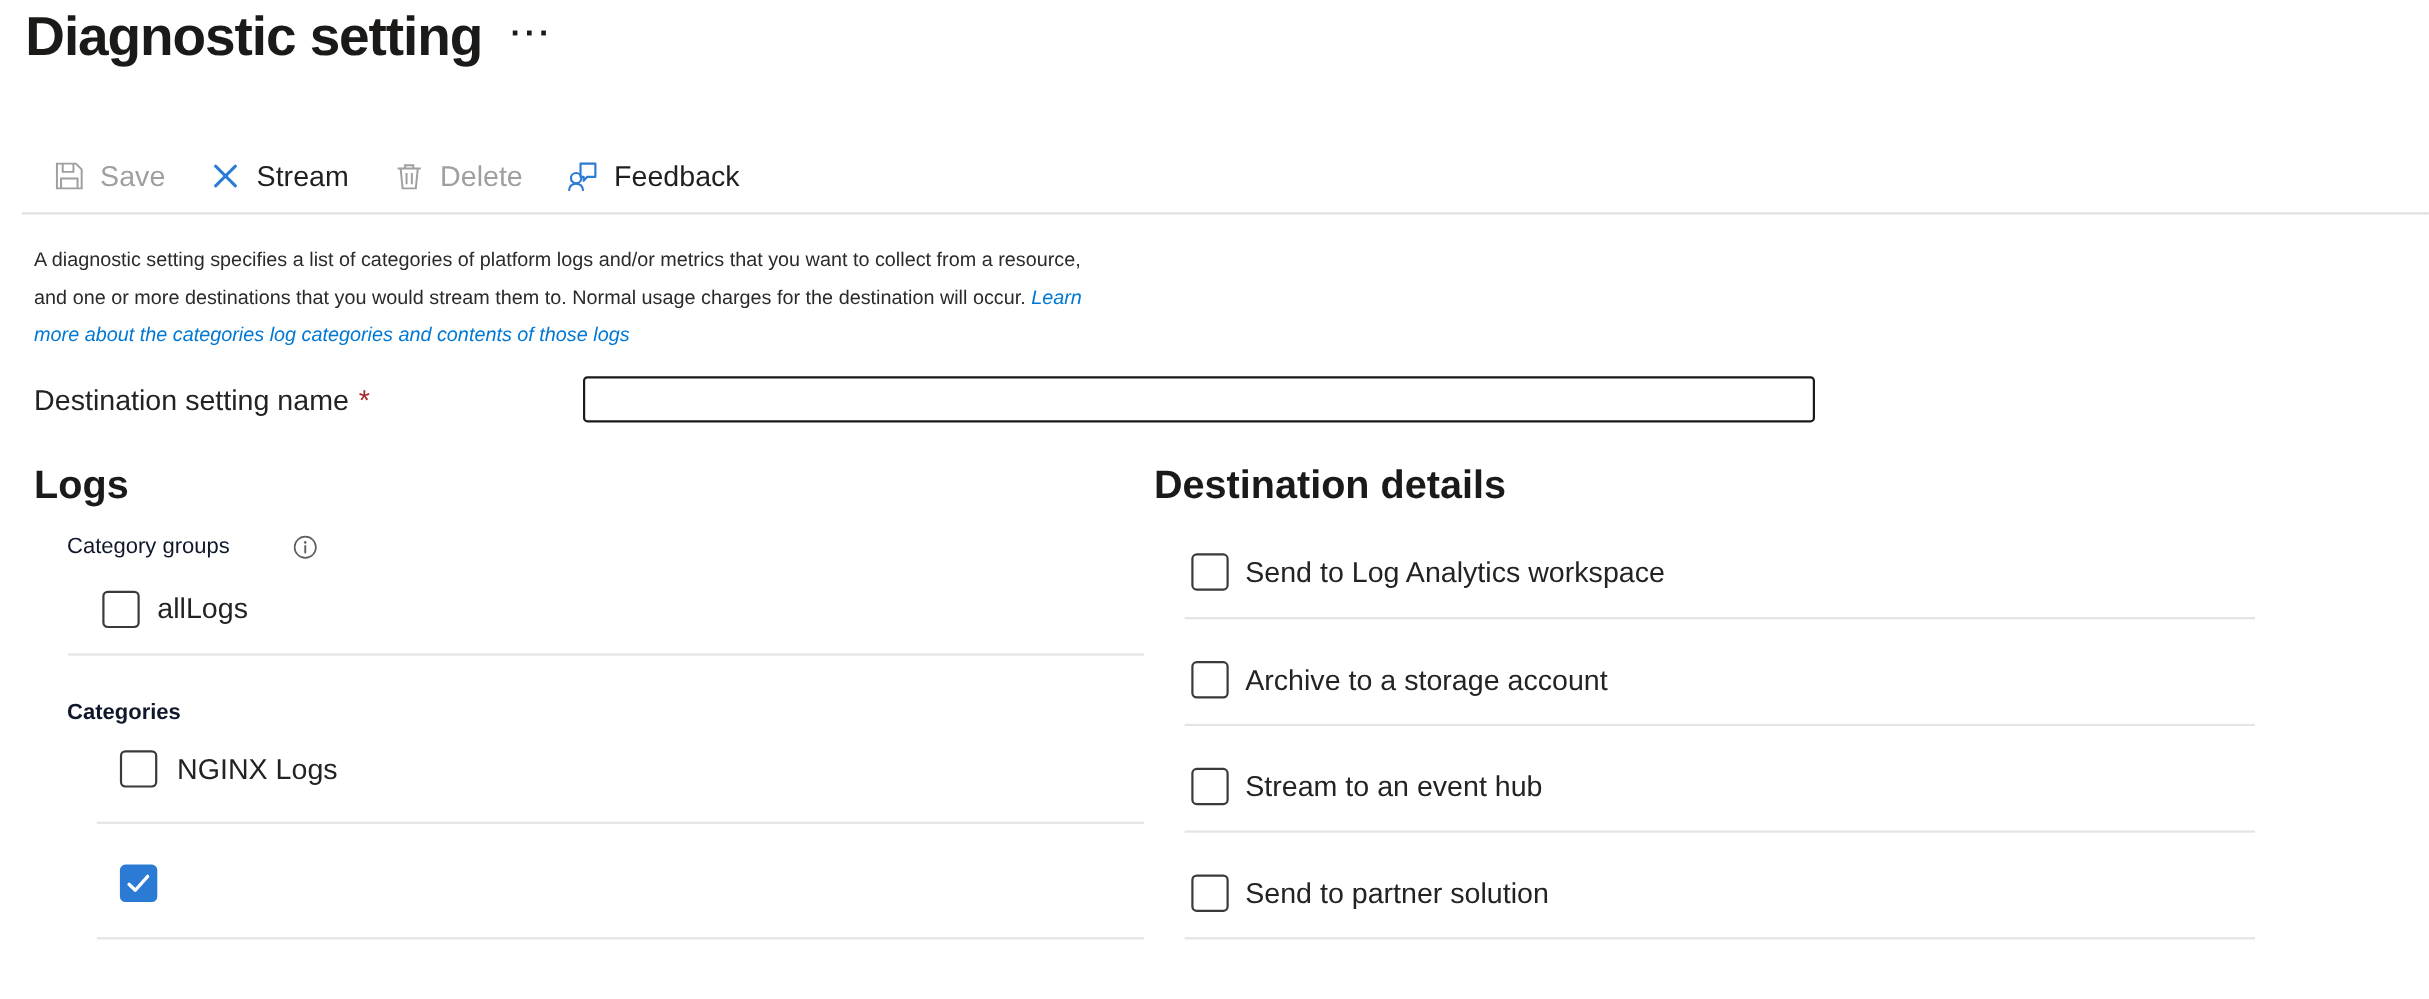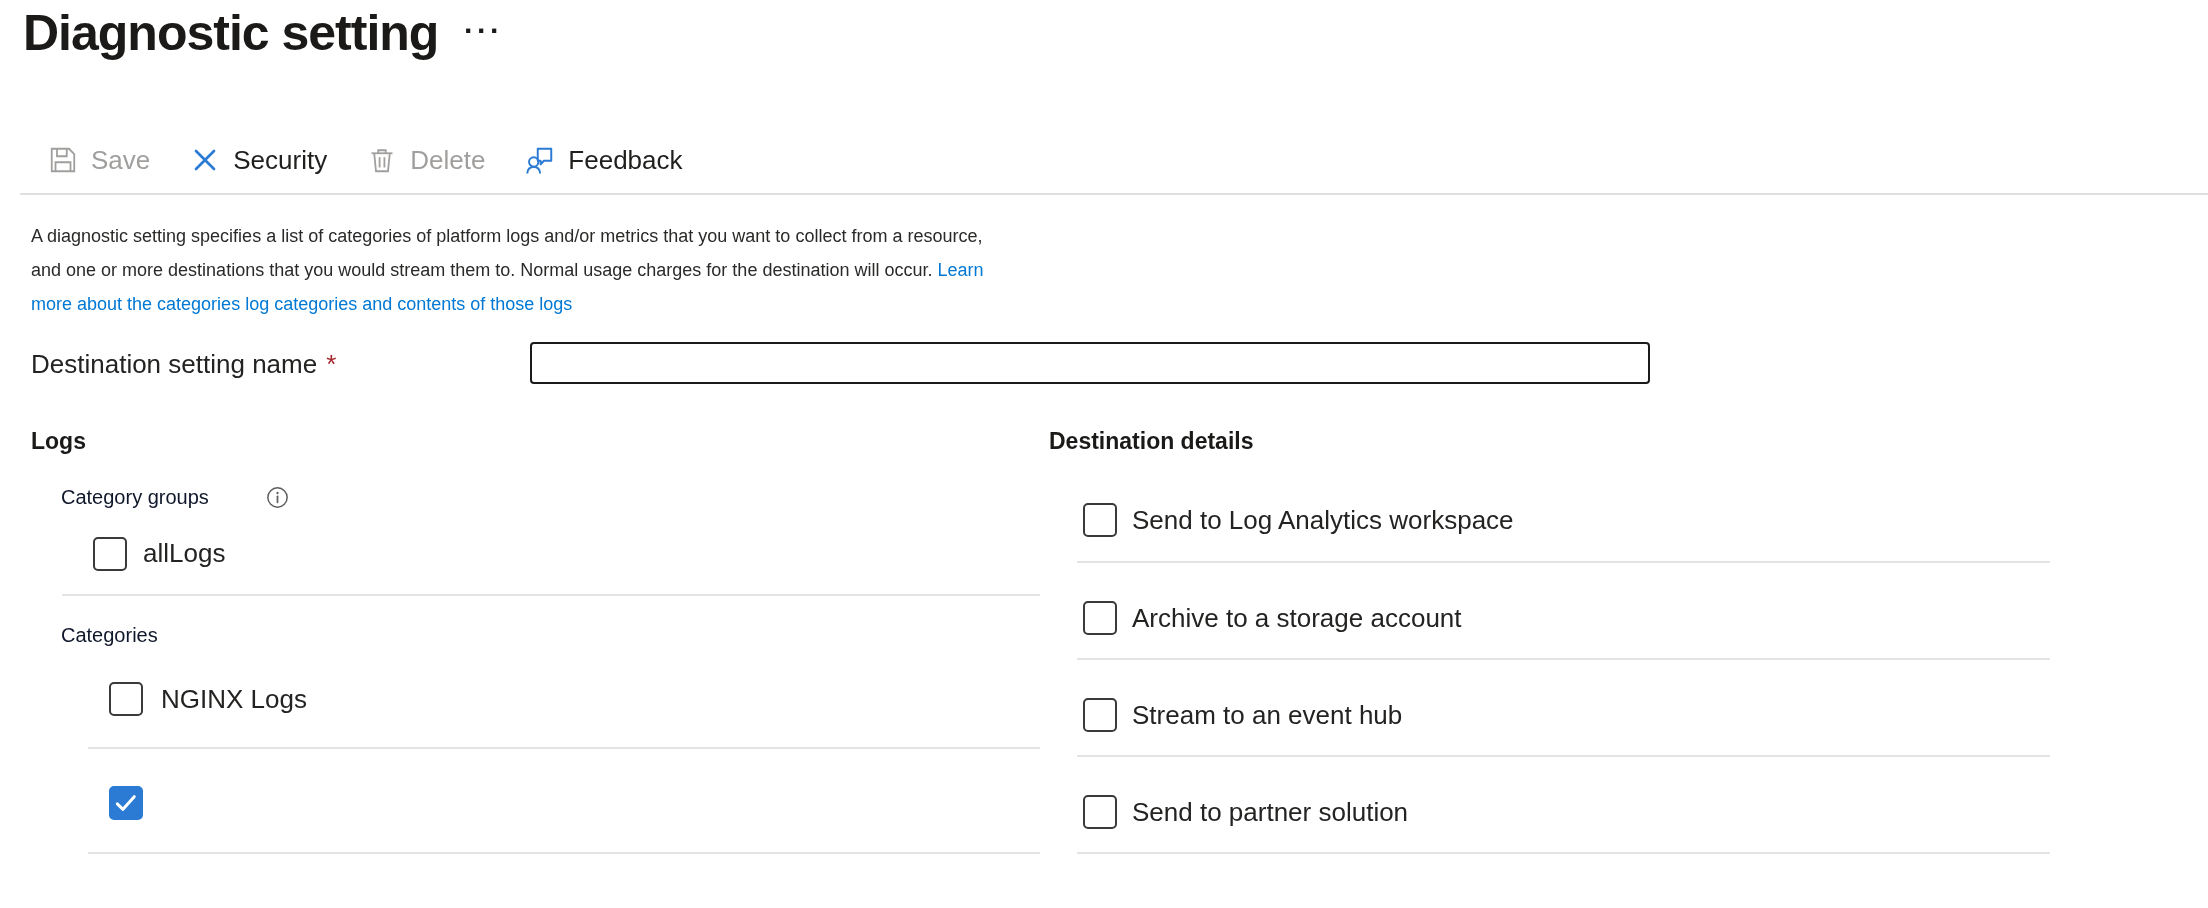--- a/index.html
+++ b/index.html
@@ -38,39 +38,39 @@
 
   .toolbar-divider{
     position:absolute;left:20px;top:193px;width:2188px;height:2px;background:#e1dfdd;
   }
 
   
   .description{
     position:absolute;left:31px;top:219px;
     font-size:18px;line-height:34px;color:#2b2a29;
   }
-  .description .link{color:#0078d4;cursor:pointer;text-decoration:none;}
+  .description .link{color:#0078d4;cursor:pointer;text-decoration:none;font-style:italic;}
 
   
   .name-label{
     position:absolute;left:31px;top:342px;height:44px;
     display:flex;align-items:center;font-size:26px;color:#242322;
   }
   .required{color:#a4262c;margin-left:9px;font-size:26px;}
   .name-input{
     position:absolute;left:530px;top:342px;width:1092px;height:38px;
     border:2px solid #1b1a19;border-radius:4px;background:#fff;
     font-family:"Liberation Sans", sans-serif;font-size:26px;padding:0 12px;
     outline:none;box-sizing:content-box;
   }
 
   
   .section-heading{
     position:absolute;margin:0;
-    font-size:23px;font-weight:700;color:#1b1a19;line-height:34px;
+    font-size:36px;font-weight:700;color:#1b1a19;line-height:34px;
   }
 
   .sub-label{
     position:absolute;font-size:20px;color:#0f172a;line-height:32px;
   }
 
   
   .checkbox{
     position:absolute;width:30px;height:30px;
     border:2px solid #3b3a39;border-radius:5px;background:#fff;cursor:pointer;
@@ -109,21 +109,21 @@
       </span>
       <span class="tb-label">Save</span>
     </div>
 
     <div class="tb-item">
       <span class="tb-icon">
         <svg viewBox="0 0 20 20" fill="none" stroke="currentColor" stroke-width="1.8" stroke-linecap="round">
           <path d="M4 4 L16 16 M16 4 L4 16"></path>
         </svg>
       </span>
-      <span class="tb-label">Security</span>
+      <span class="tb-label">Stream</span>
     </div>
 
     <div class="tb-item disabled">
       <span class="tb-icon">
         <svg viewBox="0 0 20 20" fill="none" stroke="currentColor" stroke-width="1.2">
           <path d="M3 5.5 H17"></path>
           <path d="M7.5 5.5 V3.5 H12.5 V5.5"></path>
           <path d="M4.8 5.5 L6 17.5 H14 L15.2 5.5"></path>
           <path d="M8.4 8.2 V15 M11.6 8.2 V15"></path>
         </svg>
@@ -169,21 +169,21 @@
     </svg>
   </span>
 
   <div class="checkbox" style="left:93px;top:537px;" role="checkbox">
     
   </div>
   <div class="cb-label" style="left:143px;top:536px;">allLogs</div>
 
   <div class="row-divider" style="left:62px;top:594px;width:978px;"></div>
 
-  <div class="sub-label" style="left:61px;top:619px;">Categories</div>
+  <div class="sub-label" style="left:61px;top:632px;font-weight:bold;">Categories</div>
 
   <div class="checkbox" style="left:109px;top:682px;" role="checkbox">
     
   </div>
   <div class="cb-label" style="left:161px;top:682px;">NGINX Logs</div>
 
   <div class="row-divider" style="left:88px;top:747px;width:952px;"></div>
 
   <div class="checkbox checked" style="left:109px;top:786px;" role="checkbox">
     <svg class="check" viewBox="0 0 20 20" fill="none">

